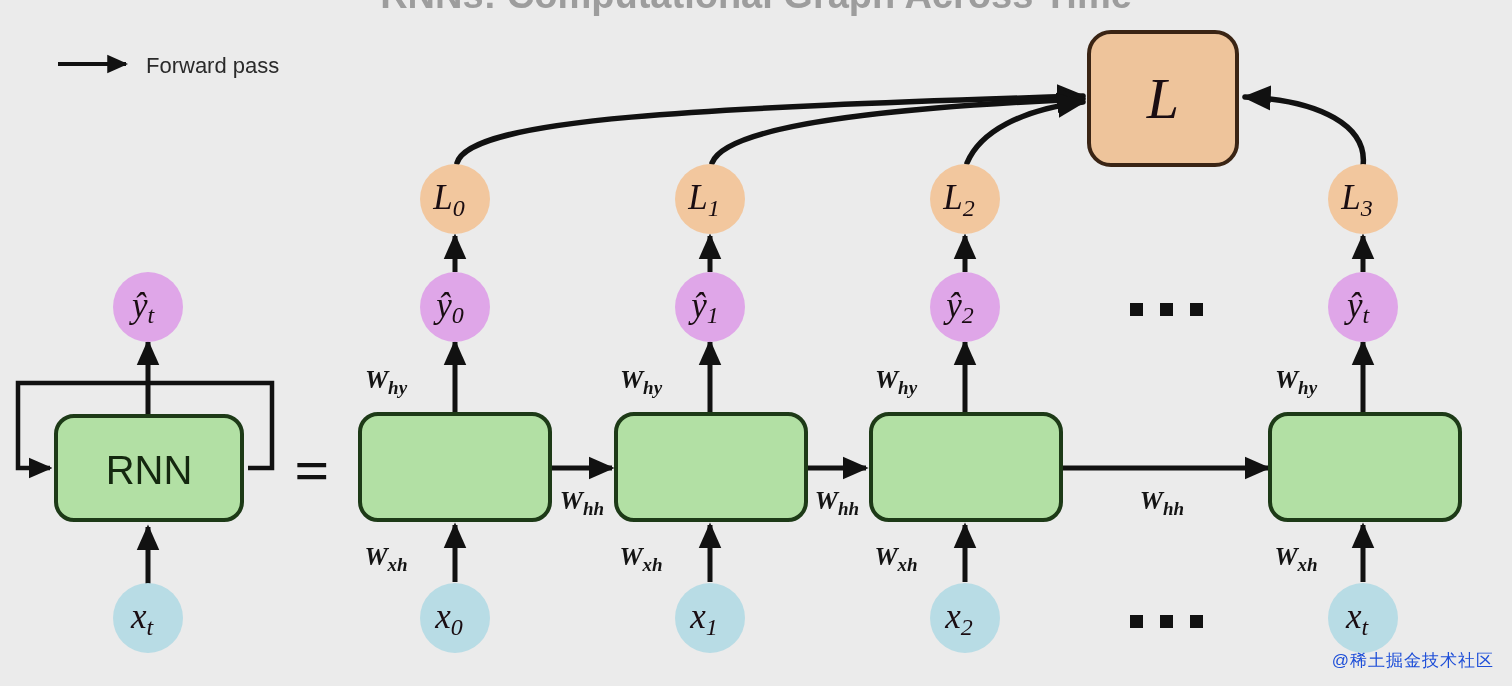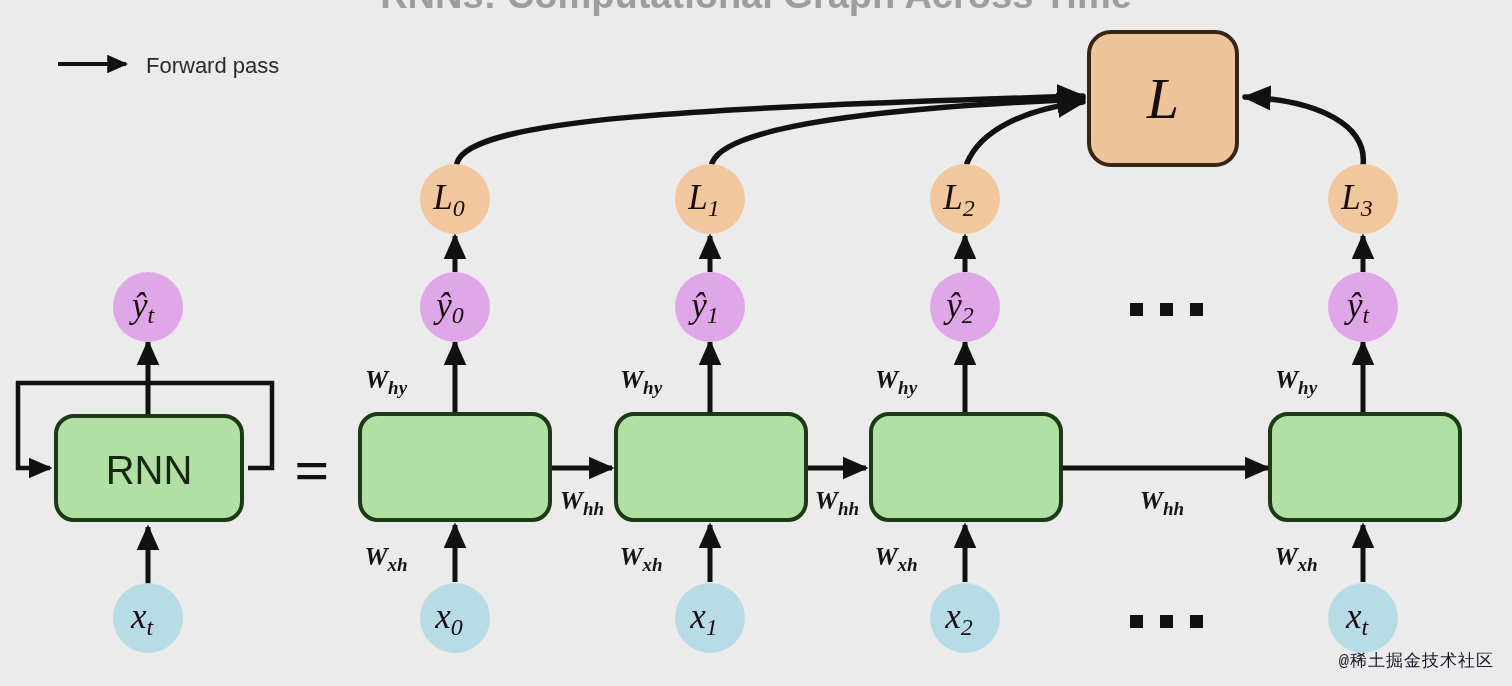--- a/index.html
+++ b/index.html
@@ -47,23 +47,23 @@
     font-family:"Liberation Serif",serif;
     font-size:62px;
     font-weight:bold;
     fill:#111;
     dominant-baseline:central;
     text-anchor:middle;
   }
   .watermark{
     position:absolute;
     right:18px;bottom:14px;
-    font-family:Liberation Mono, monospace;
+    font-family:Liberation Sans, sans-serif;
     font-size:17px;
-    color:#0f172a;
+    color:#1d4ed8;
     letter-spacing:1px;
     user-select:none;
     white-space:nowrap;
     text-align:right;
   }
   .title-ghost{
     position:absolute;
     left:0;top:-26px;width:1512px;
     text-align:center;
     font-family:"Liberation Sans",sans-serif;

